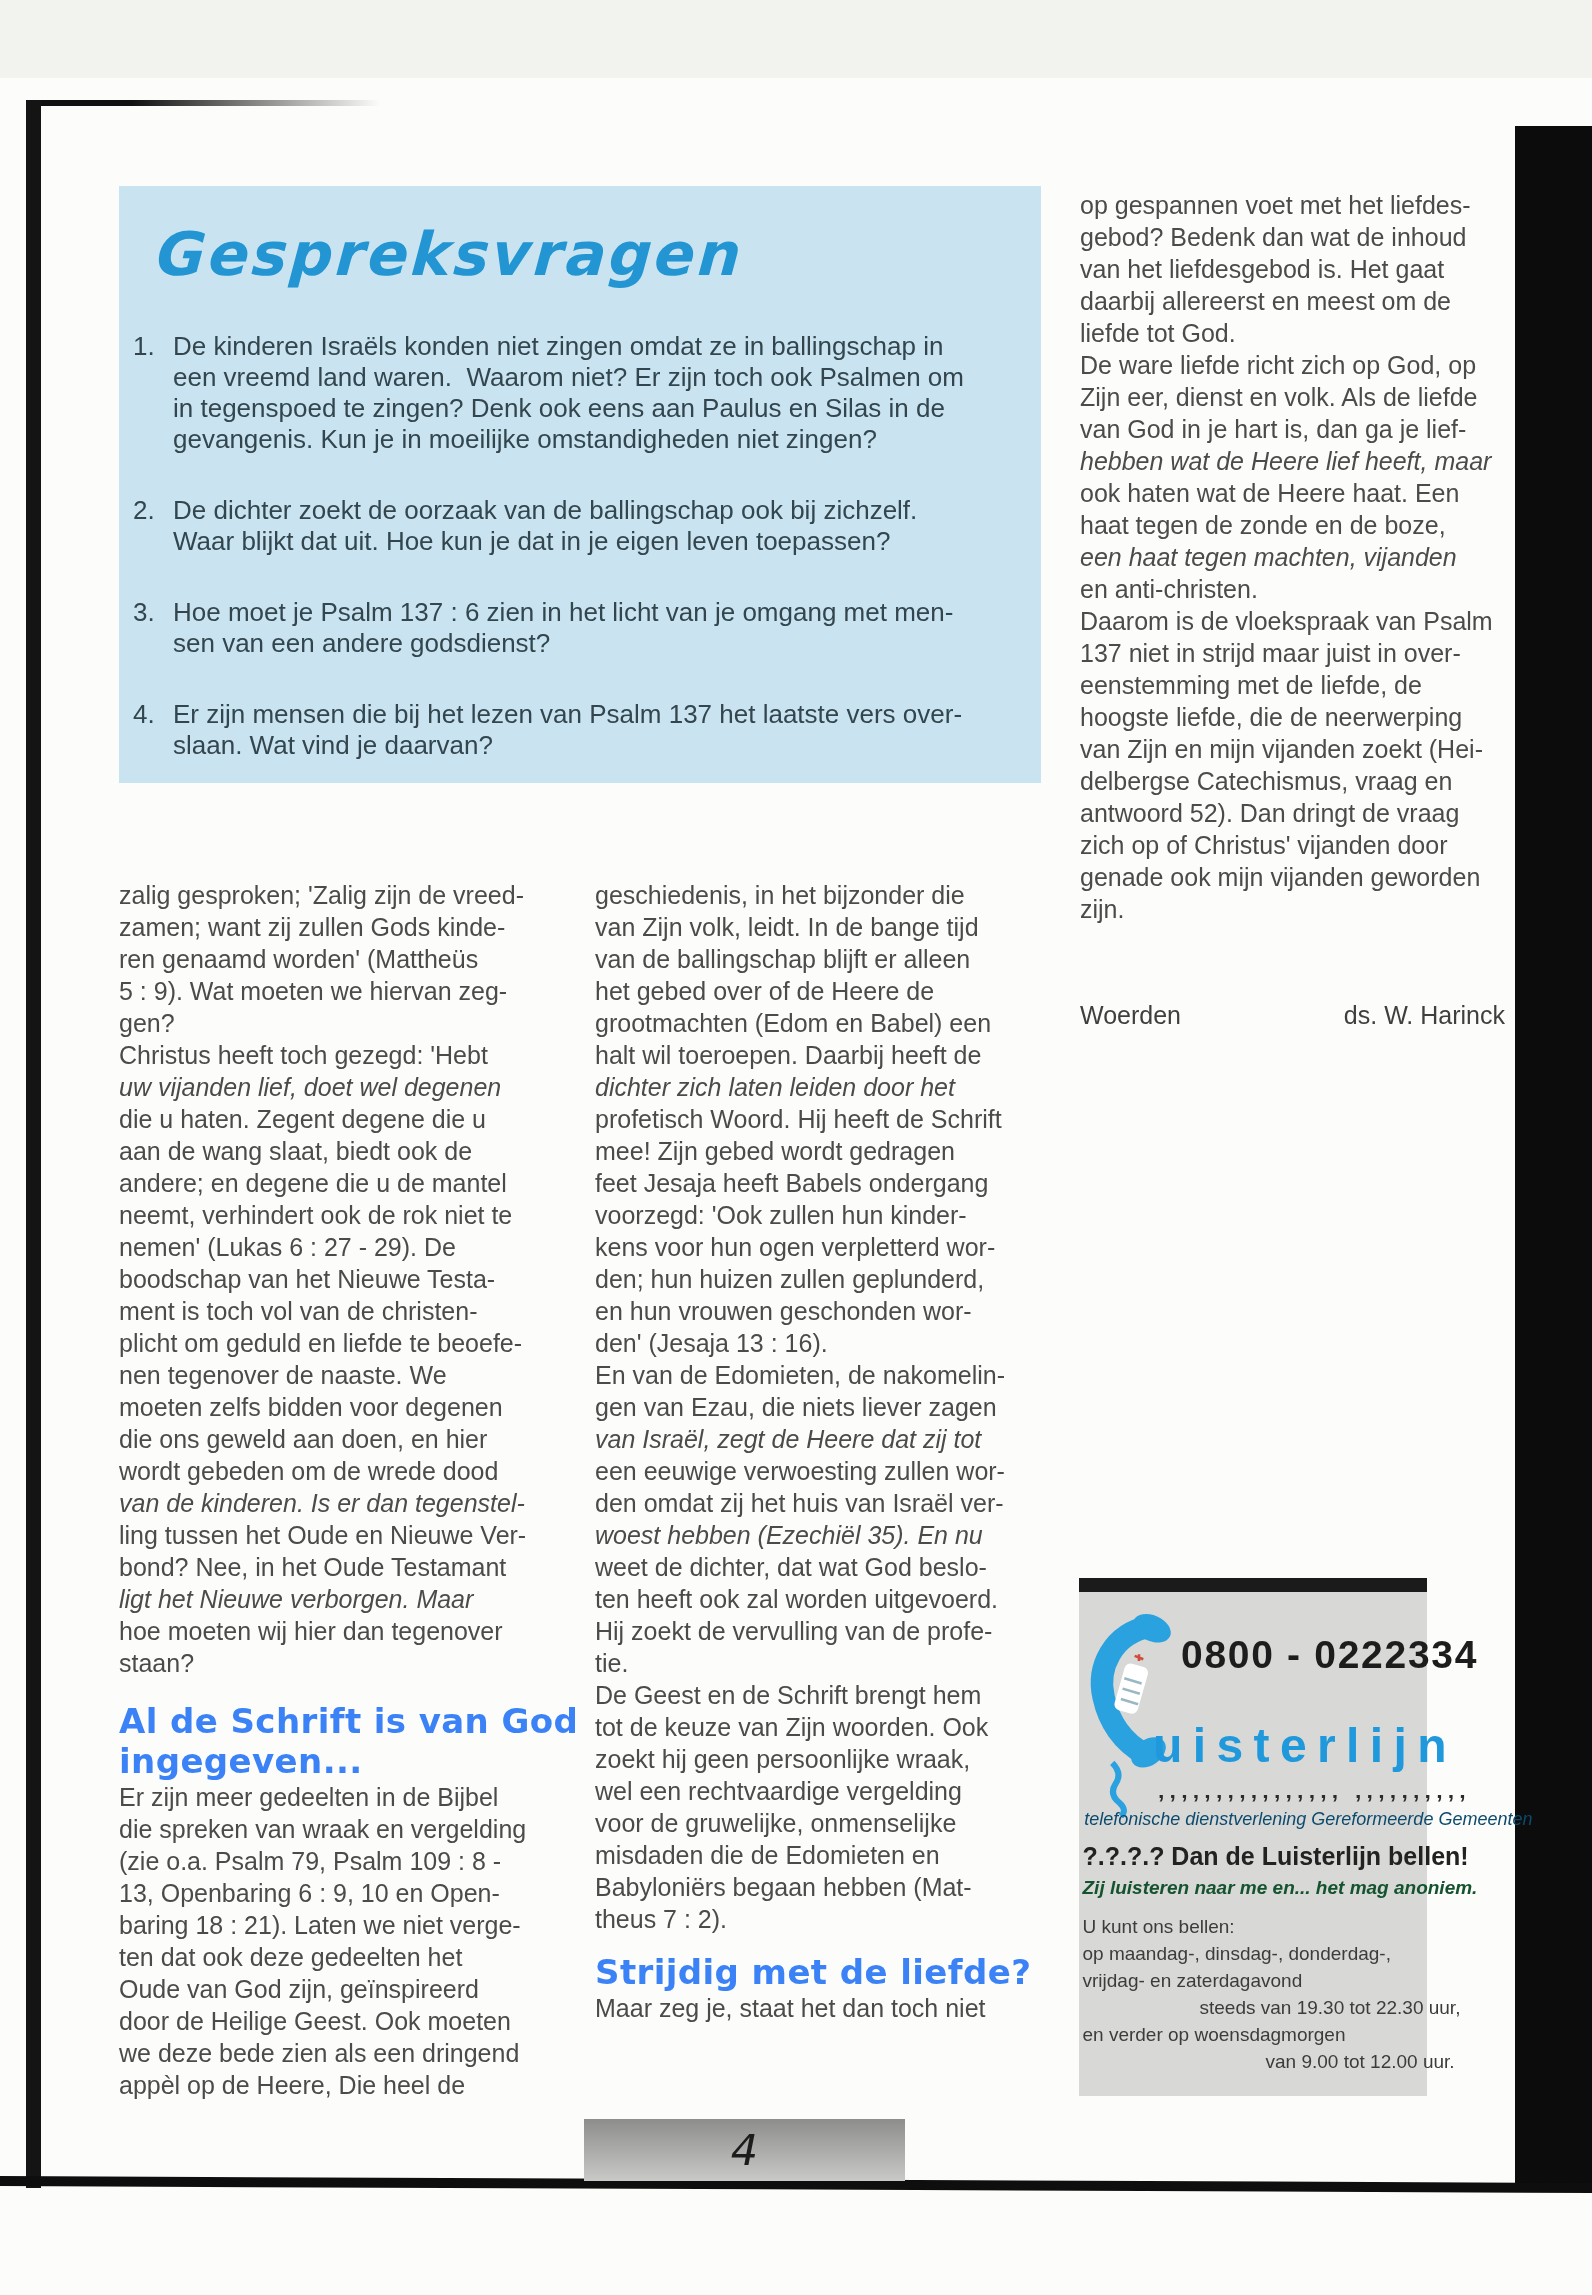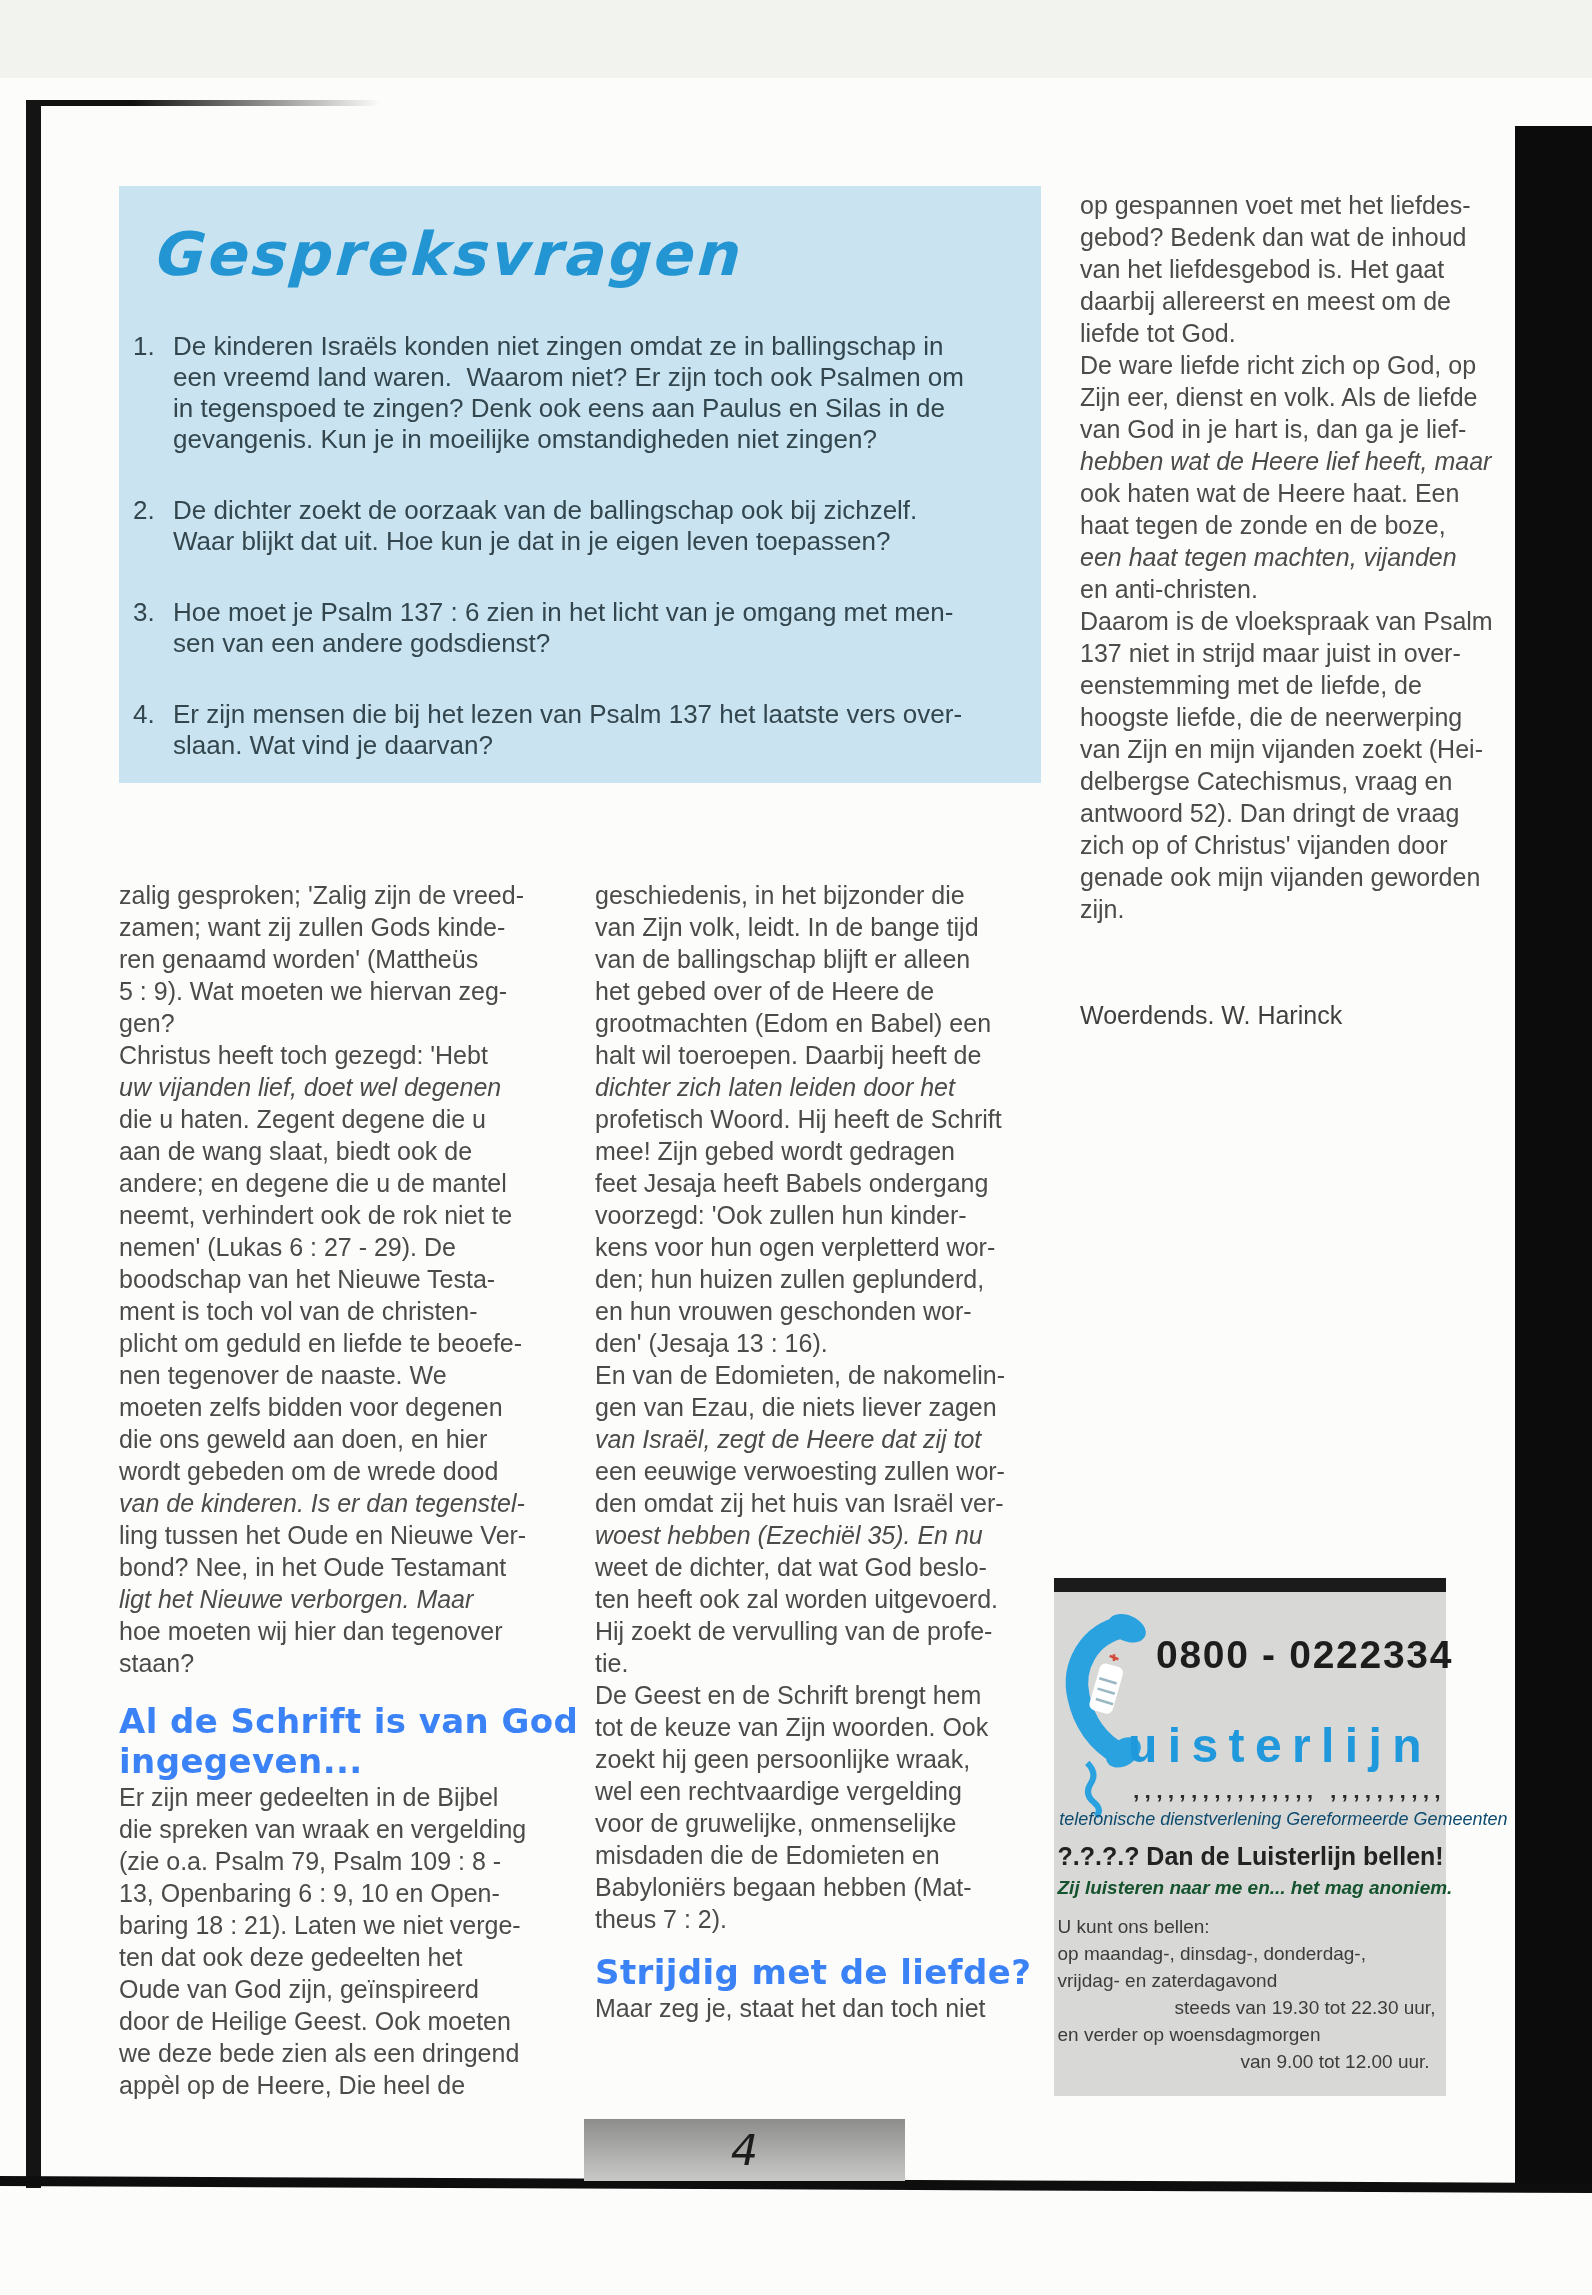--- a/index.html
+++ b/index.html
@@ -25,23 +25,23 @@
   .em{font-style:italic;}
   
   .col{position:absolute;font-size:25px;line-height:32px;color:#4b4b4b;}
   .col-left{left:119px;top:879px;width:436px;}
   .col-mid{left:595px;top:879px;width:470px;}
   .col-right{left:1080px;top:189px;width:431px;}
   .subhead{font-family:"DejaVu Sans",sans-serif;font-weight:bold;font-size:34px;line-height:40px;
       color:#3b82f6;letter-spacing:0.4px;}
   .subhead-left{margin-top:22.4px;}
   .subhead-mid{margin-top:17.3px;}
-  .signature{display:flex;justify-content:flex-start;margin-top:74px;width:425px;color:#3f3f3f;}
-  
-  .ad{position:absolute;left:1054px;top:1578px;width:392px;}
+  .signature{display:flex;justify-content:space-between;margin-top:74px;width:425px;color:#3f3f3f;}
+  
+  .ad{position:absolute;left:1079px;top:1578px;width:348px;}
   .ad-topbar{height:14px;background:#1b1b1b;}
   .ad-body{position:relative;height:504px;background:#d8d8d6;}
   .phone-wrap{position:absolute;left:1.7px;top:19px;width:97px;height:207px;}
   .ad-number{position:absolute;left:102px;top:41px;font-size:39px;font-weight:bold;color:#1d1d1d;
       letter-spacing:1.7px;white-space:nowrap;}
   .ad-brand{position:absolute;left:74px;top:126px;font-size:48px;font-weight:bold;color:#1f98dc;
       letter-spacing:10.4px;white-space:nowrap;}
   .ad-dots{position:absolute;left:79px;top:185px;font-size:23px;font-weight:bold;letter-spacing:5.2px;
       color:#2b2b2b;white-space:nowrap;}
   .ad-tagline{position:absolute;left:5.2px;top:217px;font-style:italic;font-size:18px;color:#0c4a6e;

